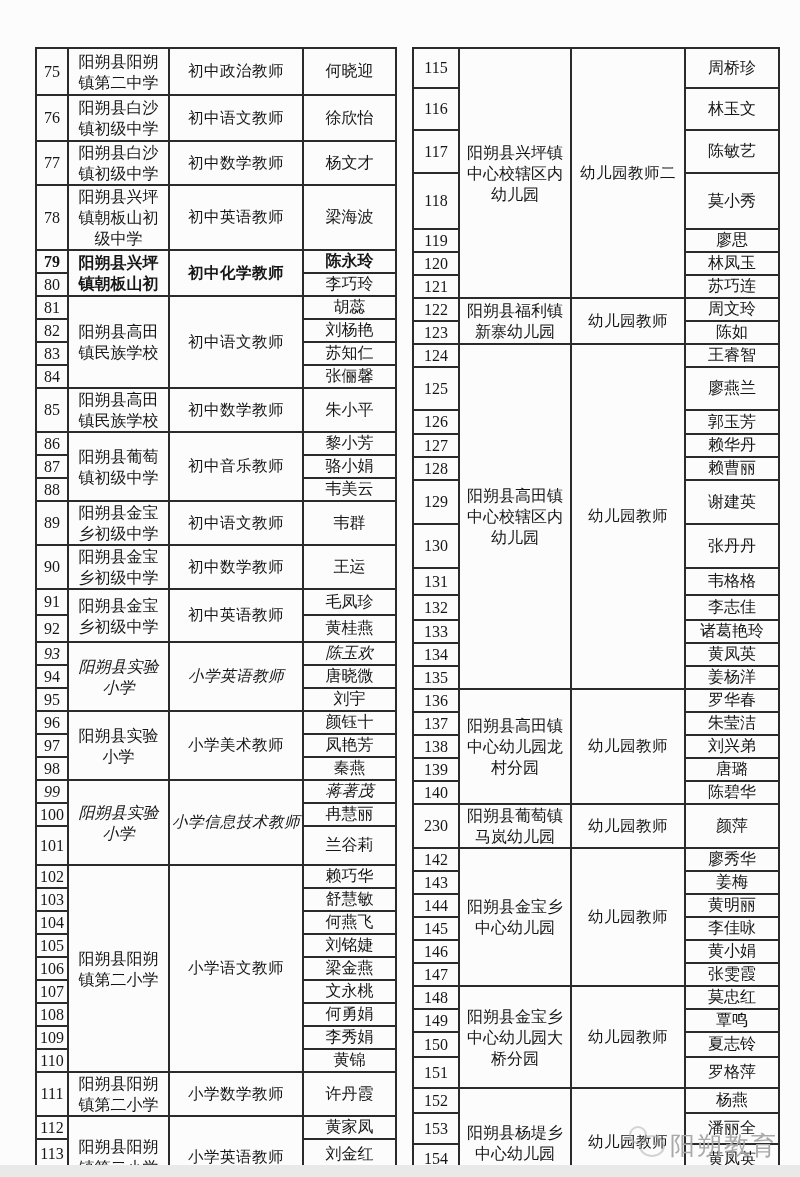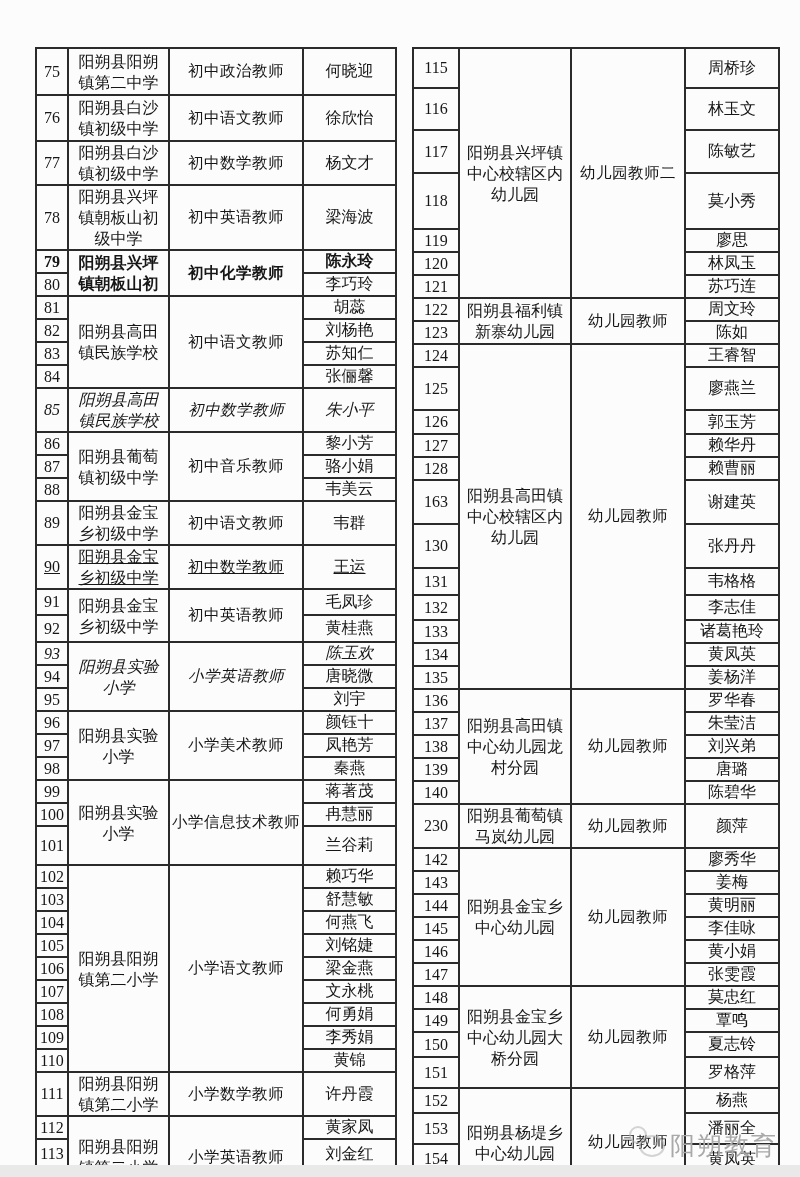--- a/index.html
+++ b/index.html
@@ -113,21 +113,21 @@
         <td class="cell-name">刘杨艳</td>
       </tr>
       <tr style="height: 21px;">
         <td class="cell-no">83</td>
         <td class="cell-name">苏知仁</td>
       </tr>
       <tr style="height: 22px;">
         <td class="cell-no">84</td>
         <td class="cell-name">张俪馨</td>
       </tr>
-      <tr style="height: 39px; font-style: italic;">
+      <tr style="height: 39px;">
         <td class="cell-no">85</td>
         <td class="cell-school" rowspan="1">阳朔县高田镇民族学校</td>
         <td class="cell-pos" rowspan="1">初中数学教师</td>
         <td class="cell-name">朱小平</td>
       </tr>
       <tr style="height: 23px;">
         <td class="cell-no">86</td>
         <td class="cell-school" rowspan="3">阳朔县葡萄镇初级中学</td>
         <td class="cell-pos" rowspan="3">初中音乐教师</td>
         <td class="cell-name">黎小芳</td>
@@ -139,21 +139,21 @@
       <tr style="height: 23px;">
         <td class="cell-no">88</td>
         <td class="cell-name">韦美云</td>
       </tr>
       <tr style="height: 40px;">
         <td class="cell-no">89</td>
         <td class="cell-school" rowspan="1">阳朔县金宝乡初级中学</td>
         <td class="cell-pos" rowspan="1">初中语文教师</td>
         <td class="cell-name">韦群</td>
       </tr>
-      <tr style="height: 38px; text-decoration: underline;">
+      <tr style="height: 38px;">
         <td class="cell-no">90</td>
         <td class="cell-school" rowspan="1">阳朔县金宝乡初级中学</td>
         <td class="cell-pos" rowspan="1">初中数学教师</td>
         <td class="cell-name">王运</td>
       </tr>
       <tr style="height: 26px;">
         <td class="cell-no">91</td>
         <td class="cell-school" rowspan="2">阳朔县金宝乡初级中学</td>
         <td class="cell-pos" rowspan="2">初中英语教师</td>
         <td class="cell-name">毛凤珍</td>
@@ -183,21 +183,21 @@
         <td class="cell-name">颜钰十</td>
       </tr>
       <tr style="height: 22px;">
         <td class="cell-no">97</td>
         <td class="cell-name">凤艳芳</td>
       </tr>
       <tr style="height: 22px;">
         <td class="cell-no">98</td>
         <td class="cell-name">秦燕</td>
       </tr>
-      <tr style="height: 20px;">
+      <tr style="height: 20px; font-style: italic;">
         <td class="cell-no">99</td>
         <td class="cell-school" rowspan="3">阳朔县实验小学</td>
         <td class="cell-pos" rowspan="3">小学信息技术教师</td>
         <td class="cell-name">蒋著茂</td>
       </tr>
       <tr style="height: 20px;">
         <td class="cell-no">100</td>
         <td class="cell-name">冉慧丽</td>
       </tr>
       <tr style="height: 39px;">
@@ -329,21 +329,21 @@
       </tr>
       <tr style="height: 19px;">
         <td class="cell-no">127</td>
         <td class="cell-name">赖华丹</td>
       </tr>
       <tr style="height: 20px;">
         <td class="cell-no">128</td>
         <td class="cell-name">赖曹丽</td>
       </tr>
       <tr style="height: 44px;">
-        <td class="cell-no">163</td>
+        <td class="cell-no">129</td>
         <td class="cell-name">谢建英</td>
       </tr>
       <tr style="height: 44px;">
         <td class="cell-no">130</td>
         <td class="cell-name">张丹丹</td>
       </tr>
       <tr style="height: 27px;">
         <td class="cell-no">131</td>
         <td class="cell-name">韦格格</td>
       </tr>

